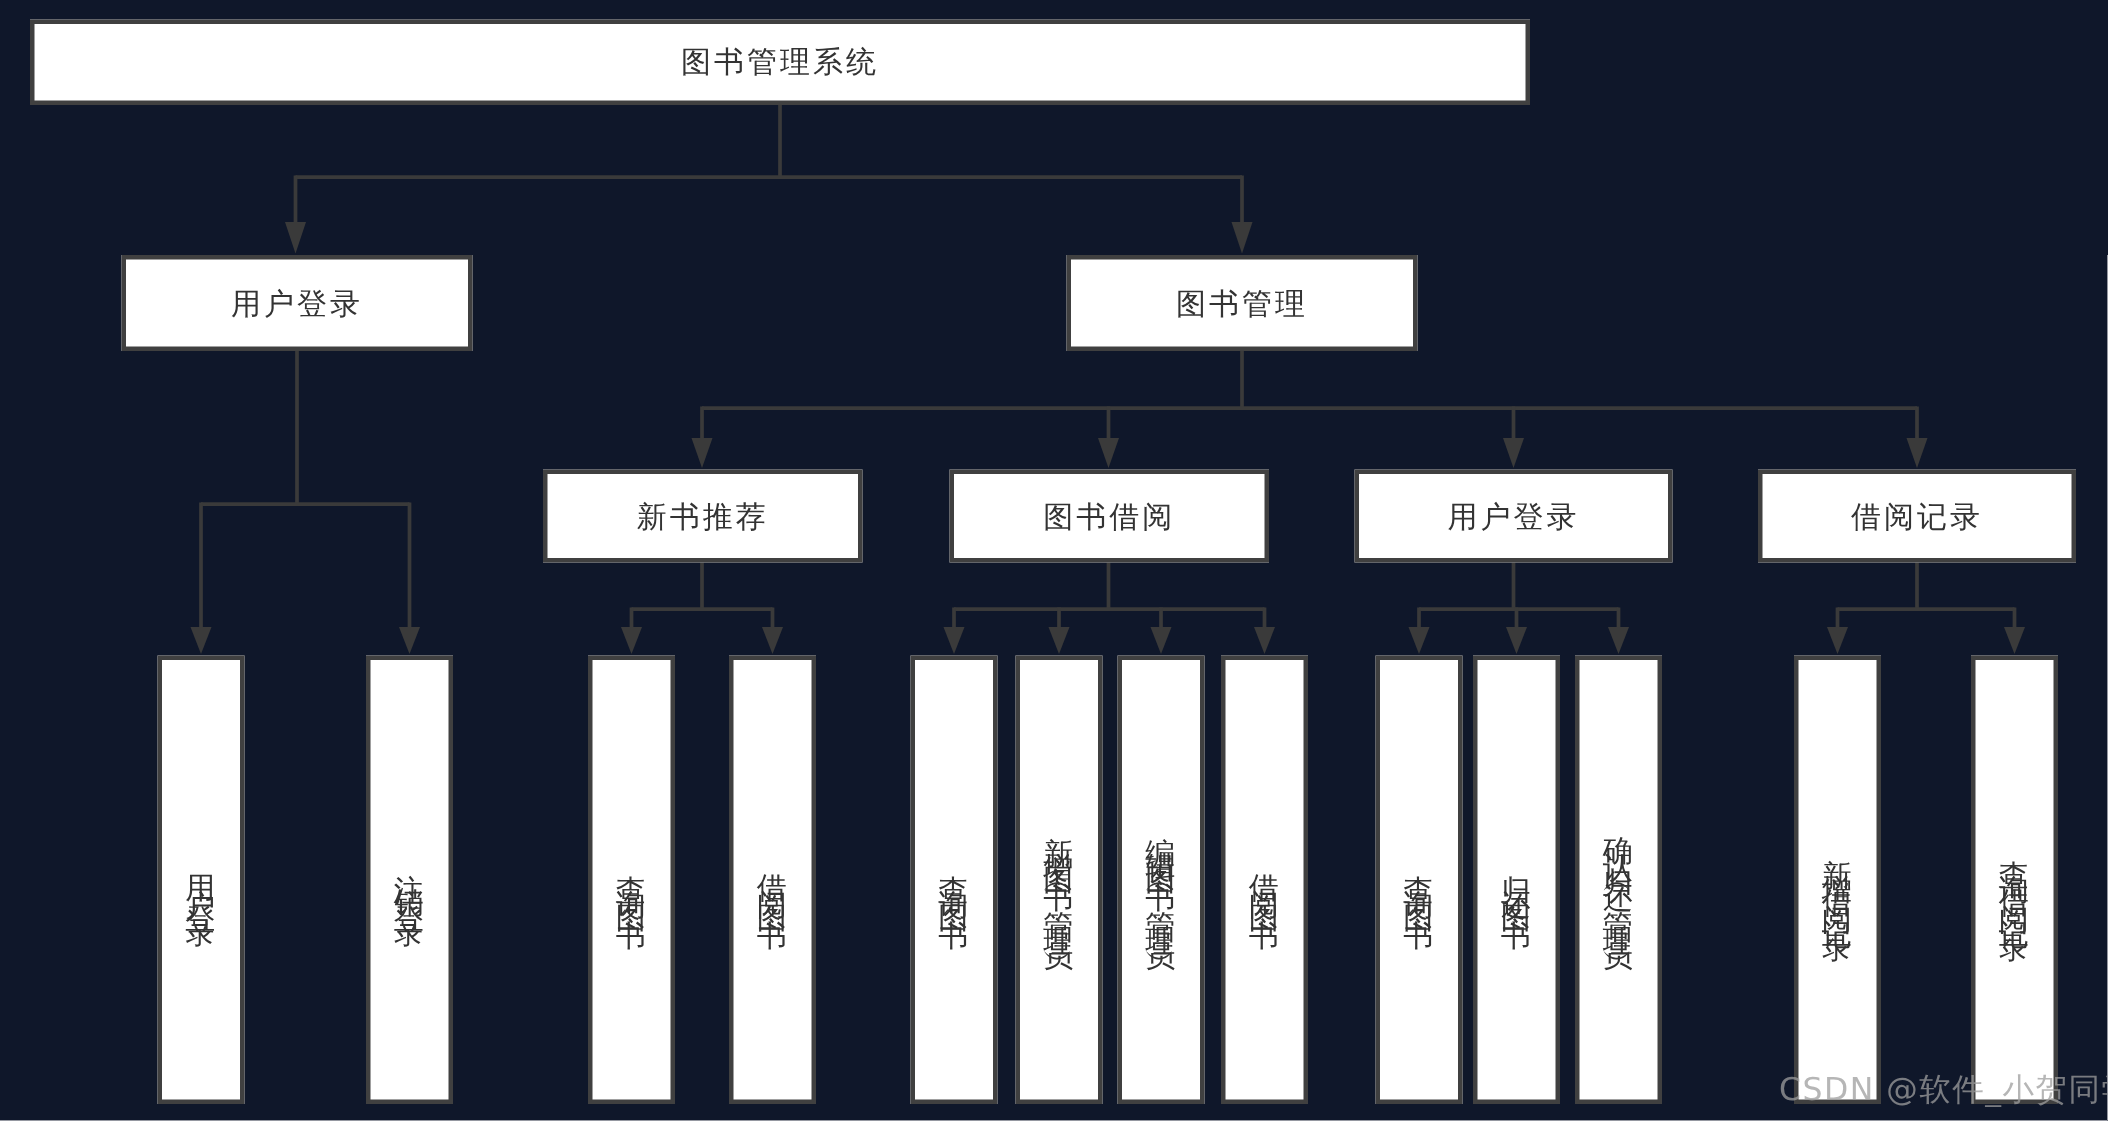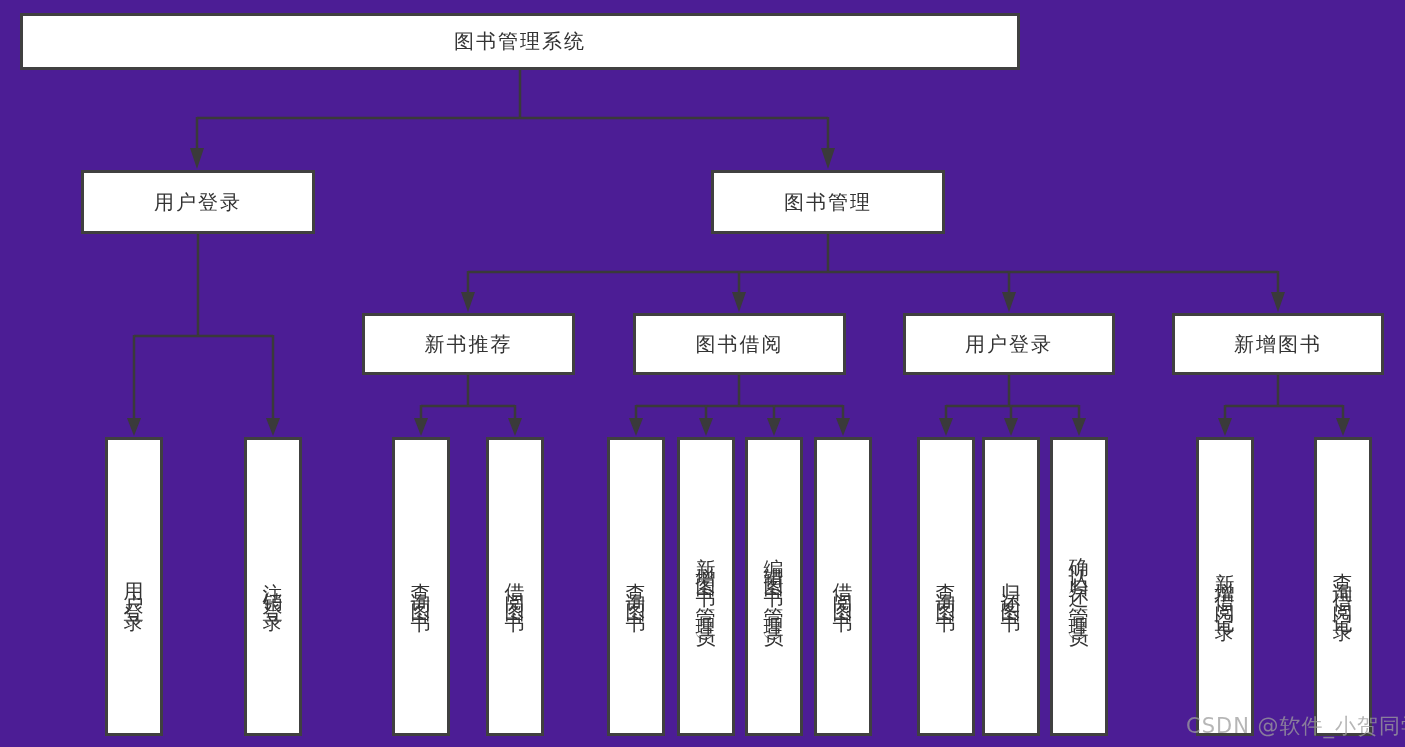--- a/index.html
+++ b/index.html
@@ -4,21 +4,21 @@
 <style>
   html, body {
     margin: 0;
     padding: 0;
     background: #ffffff;
   }
   .stage {
     position: relative;
     width: 1405px;
     height: 747px;
-    background: #4c1d95;
+    background: #0f172a;
     font-family: "DejaVu Sans", "Liberation Sans", sans-serif;
     overflow: hidden;
   }
   .connectors {
     position: absolute;
     left: 0;
     top: 0;
     z-index: 1;
   }
   .box {
@@ -166,21 +166,21 @@
   <div class="box h n-l3a">
     <span>新书推荐</span>
   </div>
   <div class="box h n-l3b">
     <span>图书借阅</span>
   </div>
   <div class="box h n-l3c">
     <span>用户登录</span>
   </div>
   <div class="box h n-l3d">
-    <span>新增图书</span>
+    <span>借阅记录</span>
   </div>
 
   <div class="box v leaf n-lf1">
     <span>用户登录</span>
   </div>
   <div class="box v leaf n-lf2">
     <span>注销登录</span>
   </div>
   <div class="box v leaf n-lf3">
     <span>查询图书</span>

